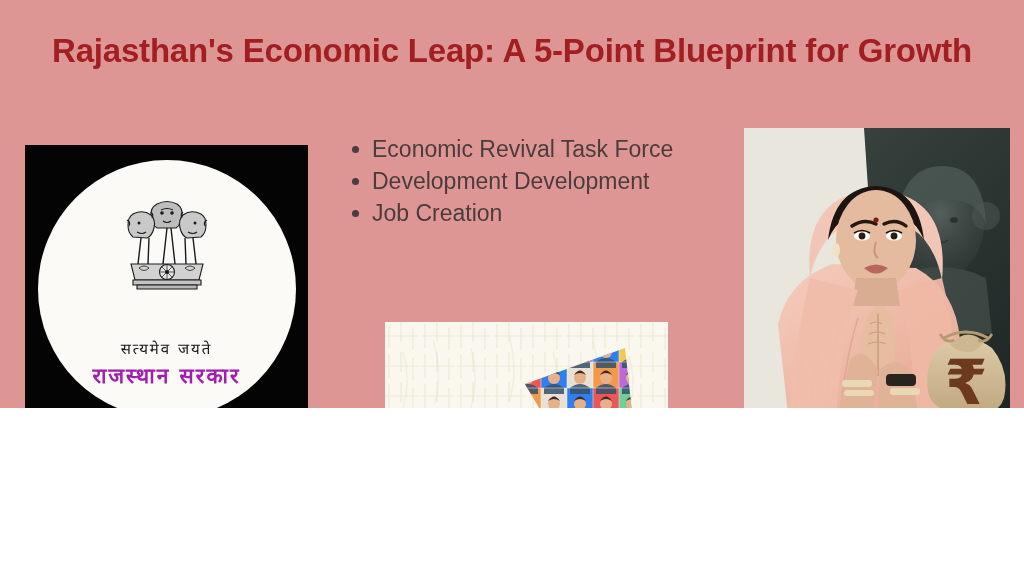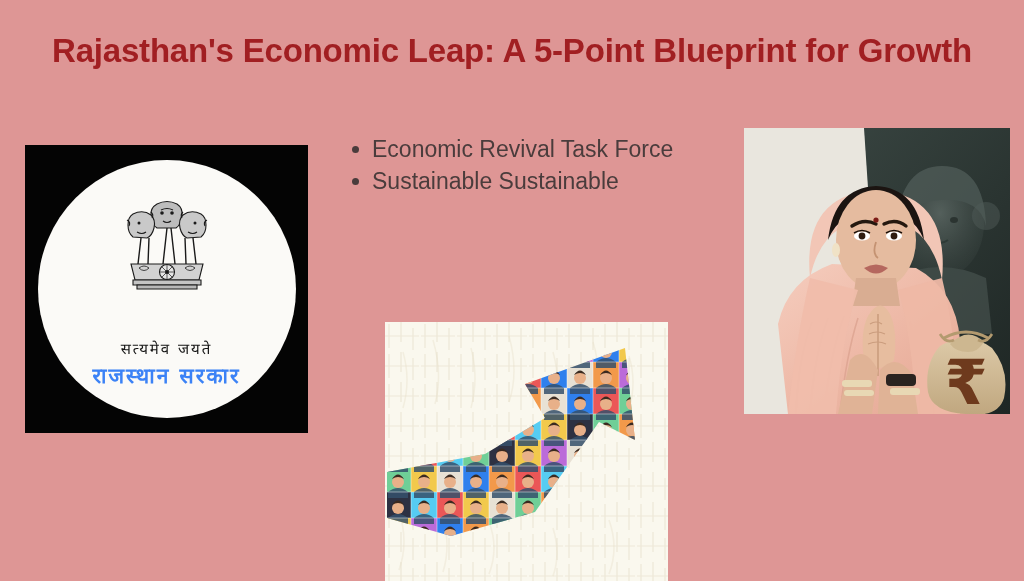--- a/index.html
+++ b/index.html
@@ -3,21 +3,21 @@
 <meta charset="utf-8">
 <style>
   html, body {
     margin: 0;
     padding: 0;
     background: #ffffff;
   }
   #slide {
     position: relative;
     width: 1024px;
-    height: 581px;
+    height: 408px;
     background: #de9695;
     overflow: hidden;
     font-family: "Liberation Sans", sans-serif;
   }
 
   
   #title {
     position: absolute;
     left: 0;
     top: 30px;
@@ -94,21 +94,21 @@
   }
   .emblem-text-satya {
     color: #121212;
     font-family: "DejaVu Sans", sans-serif;
     font-size: 15px;
     letter-spacing: 2px;
     margin-top: 14px;
     white-space: nowrap;
   }
   .emblem-text-raj {
-    color: #3b82f6;
+    color: #a21caf;
     font-family: "DejaVu Sans", sans-serif;
     font-weight: bold;
     font-size: 21px;
     letter-spacing: 2px;
     margin-top: 3px;
     white-space: nowrap;
   }
 
   
   #portrait-photo {
@@ -141,21 +141,25 @@
 
   <div id="title">Rajasthan's Economic Leap: A 5-Point Blueprint for Growth</div>
 
   <div id="bullets">
     <div class="bullet-row">
       <span class="bullet-dot"></span>
       <span class="bullet-label">Economic Revival Task Force</span>
     </div>
     <div class="bullet-row">
       <span class="bullet-dot"></span>
-      <span class="bullet-label">Sustainable Sustainable</span>
+      <span class="bullet-label">Development Development</span>
+    </div>
+    <div class="bullet-row">
+      <span class="bullet-dot"></span>
+      <span class="bullet-label">Job Creation</span>
     </div>
   </div>
 
   <div id="emblem-card">
     <div id="emblem-disc">
       <svg id="emblem-art" viewBox="0 0 104 128">
         <g fill="none" stroke="#1a1a1a" stroke-width="1.1">
 
           <path d="M42 8 q10 -5 20 0 q6 4 5 12 q-1 9 -6 12 l-19 0 q-5 -3 -6 -12 q-1 -8 6 -12 Z" fill="#bdbdbd"></path>
           <path d="M46 14 q6 -3 12 0"></path>

